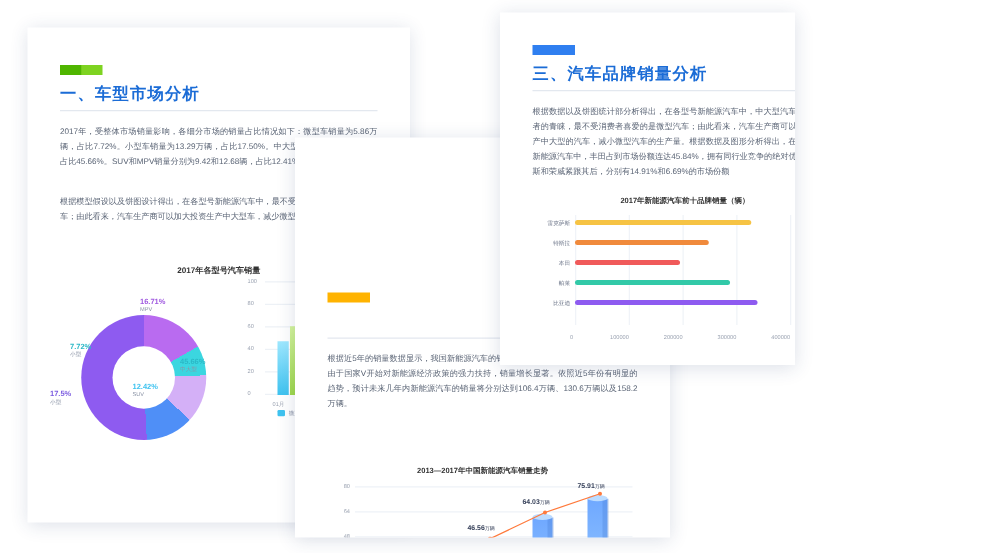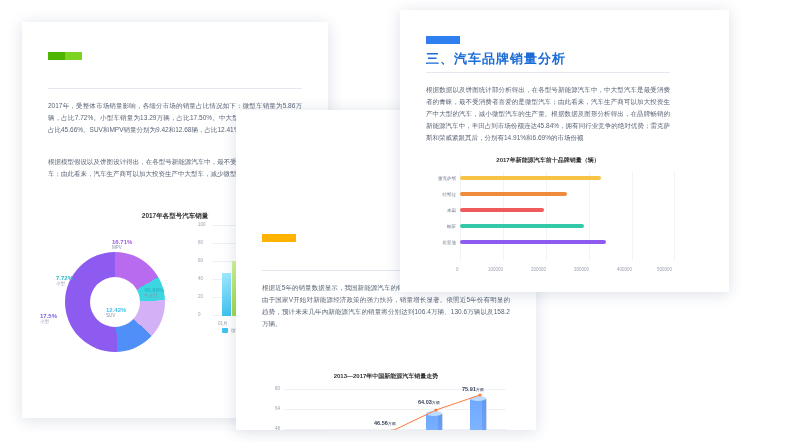--- a/index.html
+++ b/index.html
@@ -41,38 +41,39 @@
   #card2 .chart-title{position:absolute;left:0;top:262px;width:300px;text-align:center;font-size:6px;color:#333;font-weight:bold;}
   #c2chart{position:absolute;left:30px;top:276px;width:244px;height:122px;}
   .c2y{position:absolute;left:0;font-size:4.5px;color:#9aa2b1;width:14px;text-align:right;}
   .c2grid{position:absolute;left:18px;right:4px;height:1px;background:#eef2f7;}
   .c3bar{position:absolute;bottom:14px;width:16px;background:linear-gradient(180deg,#6fa8ff,#9fd0ff);}
   .c3bar:after{content:"";position:absolute;left:0;top:-3px;width:16px;height:5px;border-radius:50%;background:#bcdcff;}
   .c3bar:before{content:"";position:absolute;left:12px;top:0;width:5px;height:100%;background:rgba(60,110,200,.25);}
   .c3val{position:absolute;font-size:5.5px;font-weight:bold;color:#37415a;}
   .c3val span{font-size:4px;font-weight:normal;}
   
-  #card3{left:400px;top:10px;width:329px;height:282px;}
+  #card3{left:400px;top:10px;width:236px;height:282px;}
   #card3 .accent{position:absolute;left:26px;top:26px;width:34px;height:8px;background:#2f7ff0;}
   #card3 .title{position:absolute;left:26px;top:40px;}
   #card3 .hr{position:absolute;left:26px;top:62px;width:244px;height:1px;background:#e3e8ef;}
   #card3 .p1{position:absolute;left:26px;top:74px;width:244px;}
   #card3 .chart-title{position:absolute;left:0;top:146px;width:296px;text-align:center;font-size:6px;color:#333;font-weight:bold;}
   #c3chart{position:absolute;left:26px;top:162px;width:250px;height:100px;}
   .hcat{position:absolute;left:0;width:30px;font-size:4.5px;color:#6b7488;text-align:right;}
   .hbar{position:absolute;left:34px;height:4px;border-radius:2px;}
   .hx{position:absolute;bottom:0;font-size:4.5px;color:#9aa2b1;}
   .vline{position:absolute;top:0;bottom:12px;width:1px;background:#f0f3f8;}
 </style>
 </head>
 <body>
 
 <div class="card" id="card1">
   <div class="accent"></div>
   <div class="accent2"></div>
+  <div class="title h-blue">一、车型市场分析</div>
   <div class="hr"></div>
   <div class="p1 body-txt">2017年，受整体市场销量影响，各细分市场的销量占比情况如下：微型车销量为5.86万辆，占比7.72%。小型车销量为13.29万辆，占比17.50%。中大型车销量达34.67辆万，占比45.66%。SUV和MPV销量分别为9.42和12.68辆，占比12.41%，16.71%。</div>
   <div class="p2 body-txt">根据模型假设以及饼图设计得出，在各型号新能源汽车中，最不受消费者喜爱的是微型汽车；由此看来，汽车生产商可以加大投资生产中大型车，减少微型汽车的生产量。</div>
   <div class="chart-title">2017年各型号汽车销量</div>
 
   <div id="donut">
     <div class="donut-ring"></div>
     <div class="donut-hole"></div>
     <div class="dlab" style="left:72px;top:12px;color:#a05ae0;">
       <span>16.71%</span><small>MPV</small>

